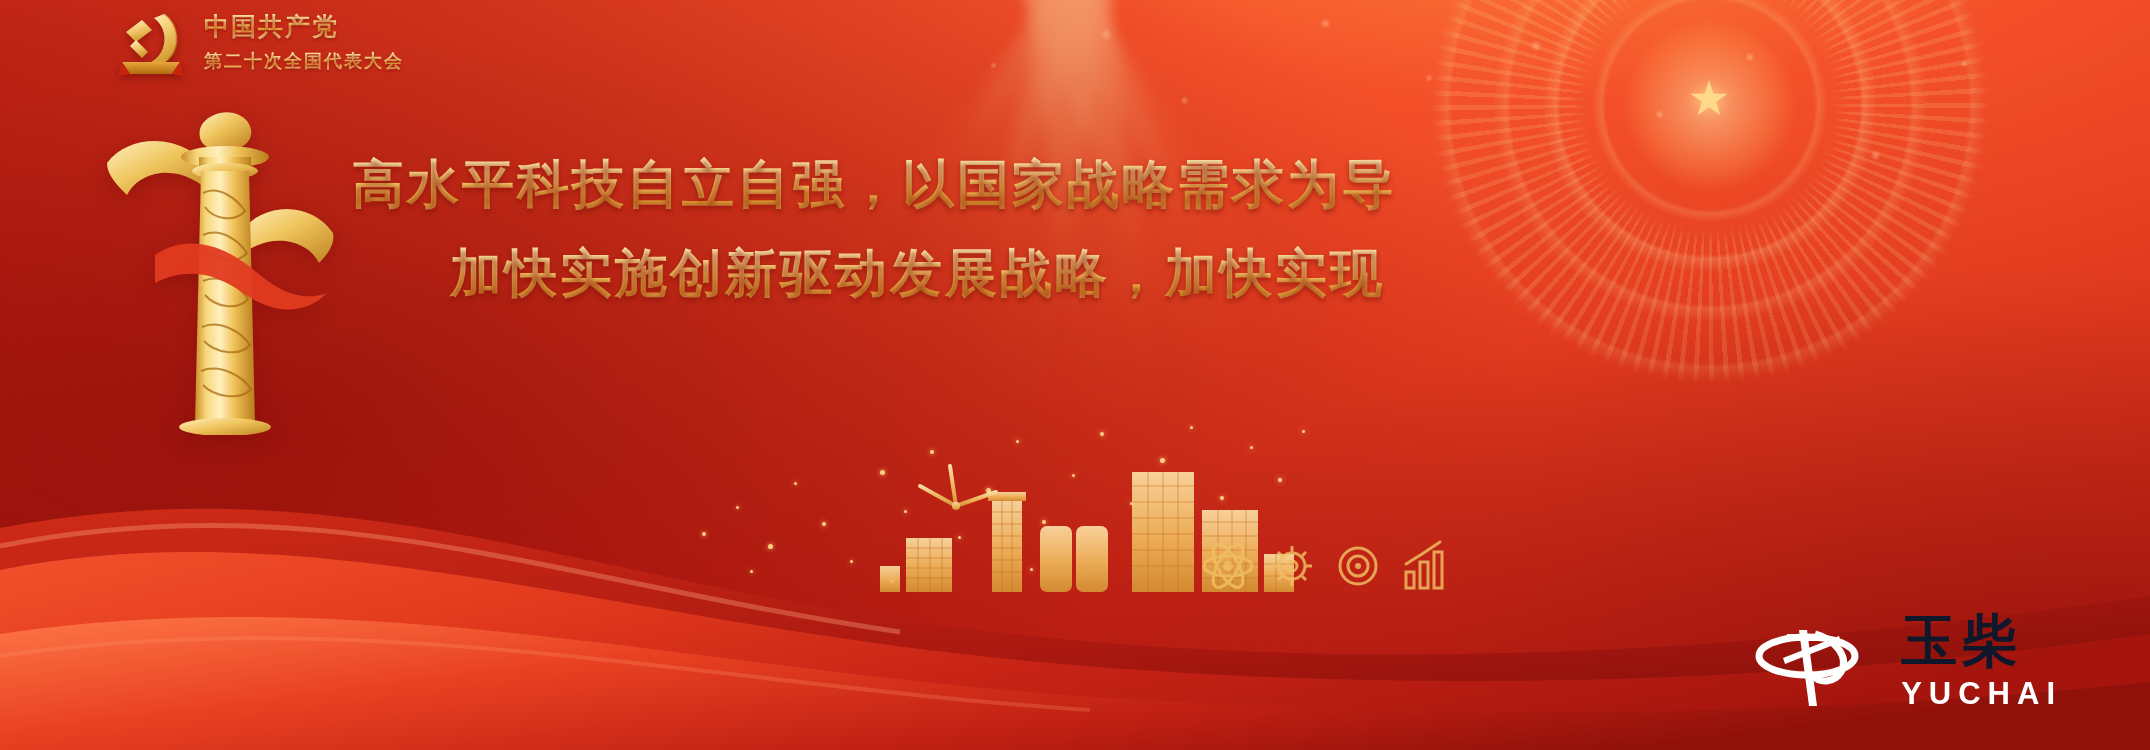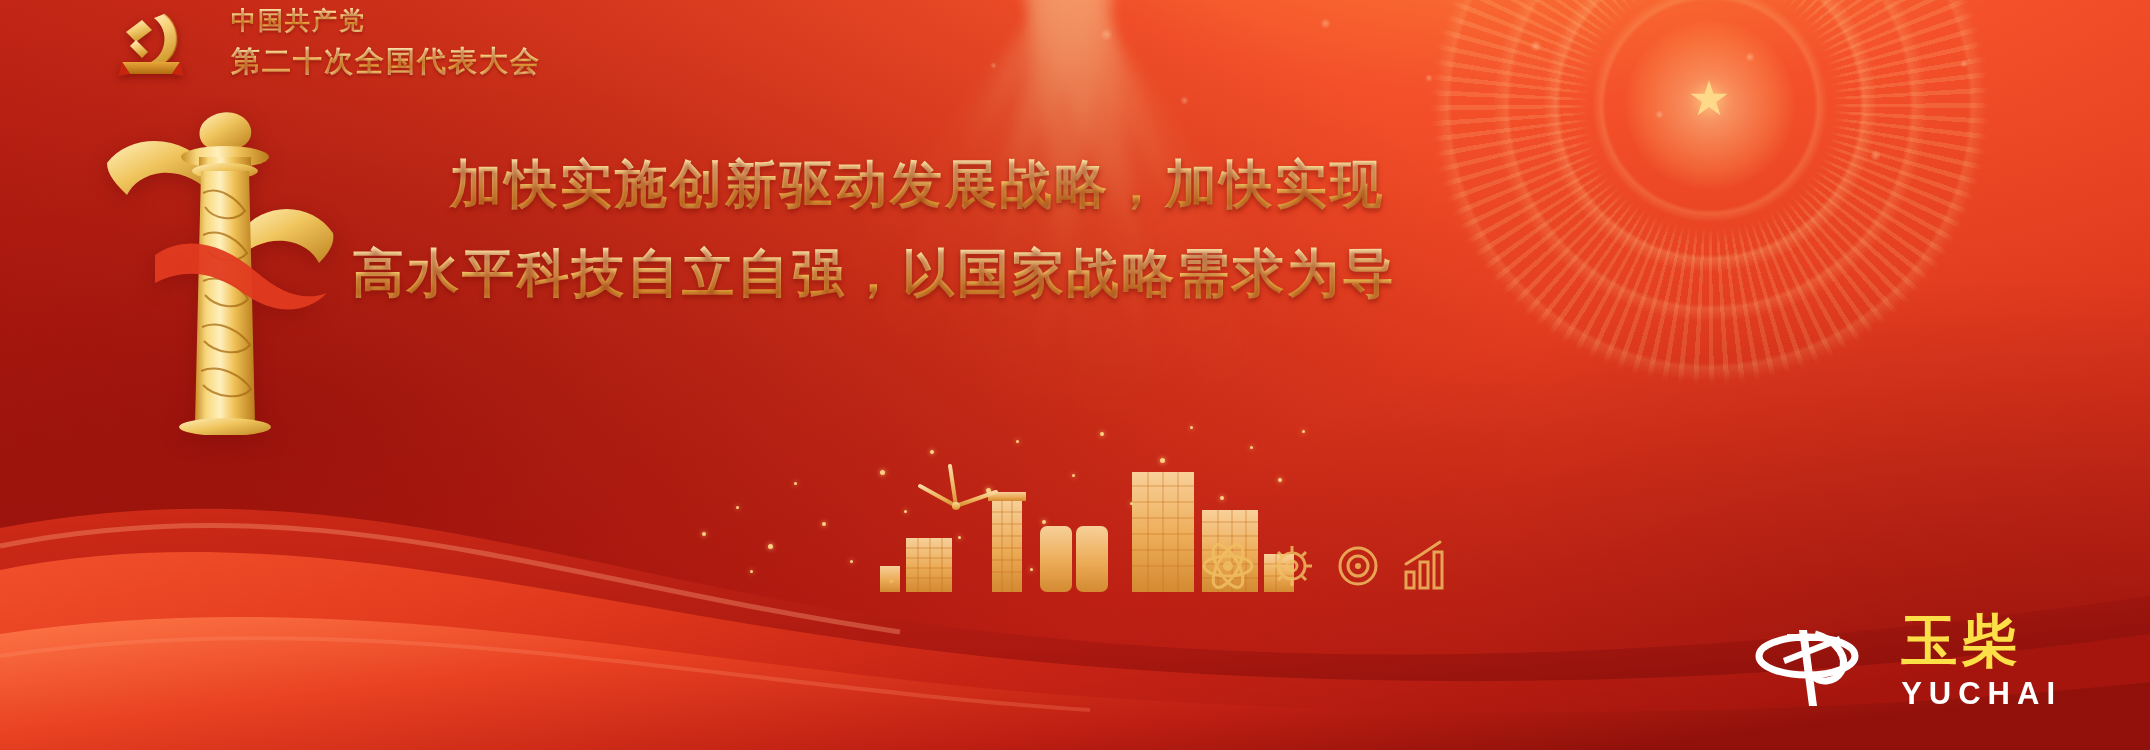--- a/index.html
+++ b/index.html
@@ -64,31 +64,31 @@
   
   .ribbon{position:absolute;left:0;bottom:0;width:100%;height:330px;}
 
   
   .sparkles{position:absolute;left:690px;bottom:150px;width:640px;height:190px;opacity:.95;}
   .sparkles i{position:absolute;border-radius:50%;background:#ffd98a;box-shadow:0 0 5px rgba(255,205,120,.95);}
 
   
   .congress-logo{position:absolute;left:112px;top:6px;display:flex;align-items:center;gap:14px;}
   .emblem{width:78px;height:72px;filter:drop-shadow(0 3px 4px rgba(110,10,6,.6));}
-  .congress-text{display:flex;flex-direction:column;gap:11px;margin-left:27px;}
+  .congress-text{display:flex;flex-direction:column;gap:11px;}
   .congress-line{
     font-family:"Liberation Sans","DejaVu Sans",sans-serif;
     font-weight:700;letter-spacing:2px;line-height:1.12;
     background:linear-gradient(180deg,#fff3c4 0%,#ffd978 38%,#f0ae3d 62%,#ffe9a8 100%);
     -webkit-background-clip:text;background-clip:text;color:transparent;
     text-shadow:0 2px 3px rgba(120,12,6,.45);
     white-space:nowrap;
   }
   .congress-line.l1{font-size:25px;}
-  .congress-line.l2{font-size:29px;}
+  .congress-line.l2{font-size:18px;}
 
   
   .huabiao{position:absolute;left:95px;top:105px;width:250px;height:330px;filter:drop-shadow(0 6px 10px rgba(120,12,6,.45));}
 
   
   .slogan{
     position:absolute;left:352px;top:140px;width:1330px;
   }
   .slogan-line{
     font-family:"DejaVu Sans","Liberation Sans",sans-serif;
@@ -106,21 +106,21 @@
   
   .skyline{position:absolute;left:880px;bottom:158px;width:520px;height:130px;opacity:.92;}
   .techicons{position:absolute;left:1200px;bottom:150px;width:260px;height:70px;opacity:.92;}
 
   
   .brand{position:absolute;right:88px;bottom:38px;display:flex;align-items:center;gap:22px;}
   .brand-mark{width:124px;height:90px;}
   .brand-words{display:flex;flex-direction:column;align-items:flex-start;}
   .brand-cn{
     font-family:"DejaVu Sans","Liberation Sans",sans-serif;
-    font-size:56px;font-weight:700;color:#fde047;line-height:1;letter-spacing:4px;
+    font-size:56px;font-weight:700;color:#0f172a;line-height:1;letter-spacing:4px;
   }
   .brand-en{
     font-family:"Liberation Sans","DejaVu Sans",sans-serif;
     font-size:31px;font-weight:700;color:#fff;letter-spacing:7px;margin-top:7px;
   }
 </style>
 </head>
 <body>
 
 <div class="stage">
@@ -346,22 +346,22 @@
       <path d="M10,56 L18,68 L6,70 Z" fill="#c7250f"></path>
       <path d="M68,56 L60,68 L72,70 Z" fill="#c7250f"></path>
     </svg>
     <div class="congress-text">
       <div class="congress-line l1">中国共产党</div>
       <div class="congress-line l2">第二十次全国代表大会</div>
     </div>
   </div>
 
   <div class="slogan">
+    <div class="slogan-line">高水平科技自立自强，以国家战略需求为导</div>
     <div class="slogan-line indent">加快实施创新驱动发展战略，加快实现</div>
-    <div class="slogan-line">高水平科技自立自强，以国家战略需求为导</div>
   </div>
 
   <div class="brand">
     <svg class="brand-mark" viewBox="0 0 124 90">
       <ellipse cx="52" cy="38" rx="48" ry="19" fill="none" stroke="#fff" stroke-width="7"></ellipse>
       <path d="M30,38 C34,24 48,14 62,14" fill="none" stroke="#fff" stroke-width="0"></path>
       <path d="M28,40 L84,18 L86,24 L30,46 Z" fill="#fff"></path>
       <path d="M44,12 L52,12 L62,88 L54,88 Z" fill="#fff"></path>
       <path d="M60,16 C82,22 94,40 86,54 C80,64 66,66 58,58" fill="none" stroke="#fff" stroke-width="7"></path>
       <rect x="32" y="16" width="34" height="7" fill="#fff"></rect>

